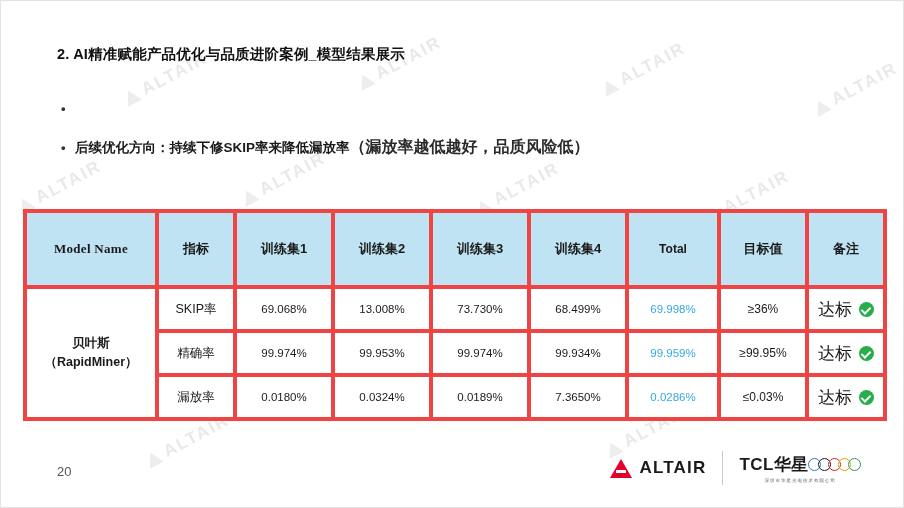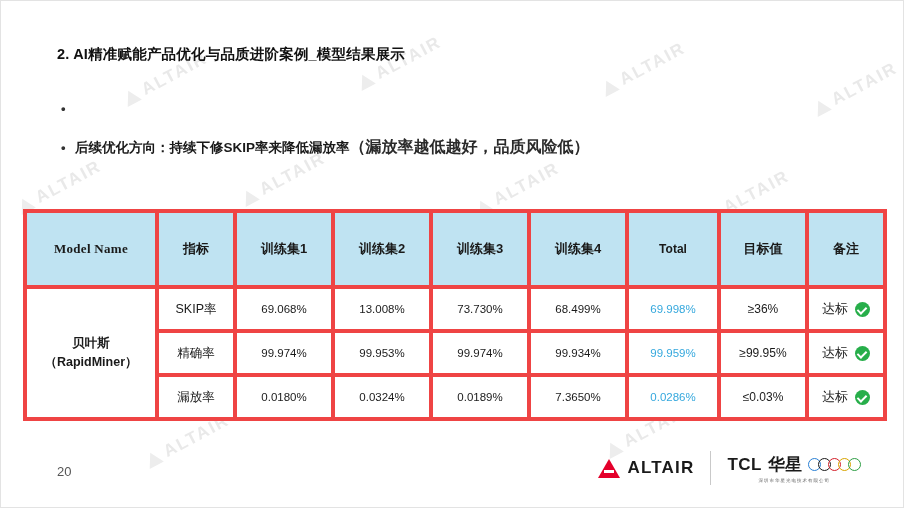--- a/index.html
+++ b/index.html
@@ -148,21 +148,21 @@
   td.metric {
     font-size: 12.5px;
   }
   td.total {
     color: #35a8dd;
   }
   td.target {
     font-size: 12px;
   }
   td.remark {
-    font-size: 13px;
+    font-size: 17px;
   }
   .remark-inner {
     display: inline-flex;
     align-items: center;
     gap: 7px;
     justify-content: center;
   }
   .check {
     width: 15px;
     height: 15px;
@@ -236,21 +236,20 @@
   }
   .tcl-logo {
     display: flex;
     flex-direction: column;
     align-items: center;
     gap: 2px;
   }
   .tcl-row {
     display: flex;
     align-items: center;
-    gap: 6px;
   }
   .tcl-text {
     font-size: 17px;
     font-weight: bold;
     color: #1a1a1a;
     letter-spacing: 0.5px;
   }
   .tcl-cn {
     font-size: 17px;
     font-weight: bold;

